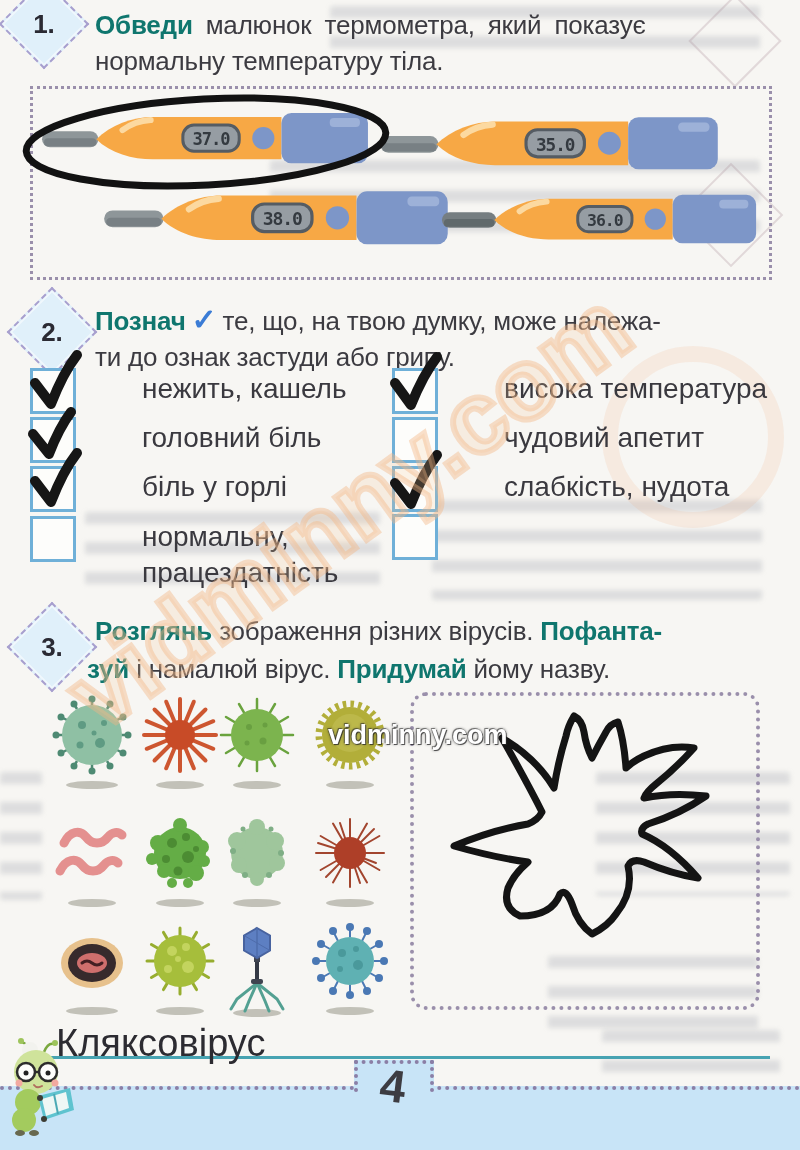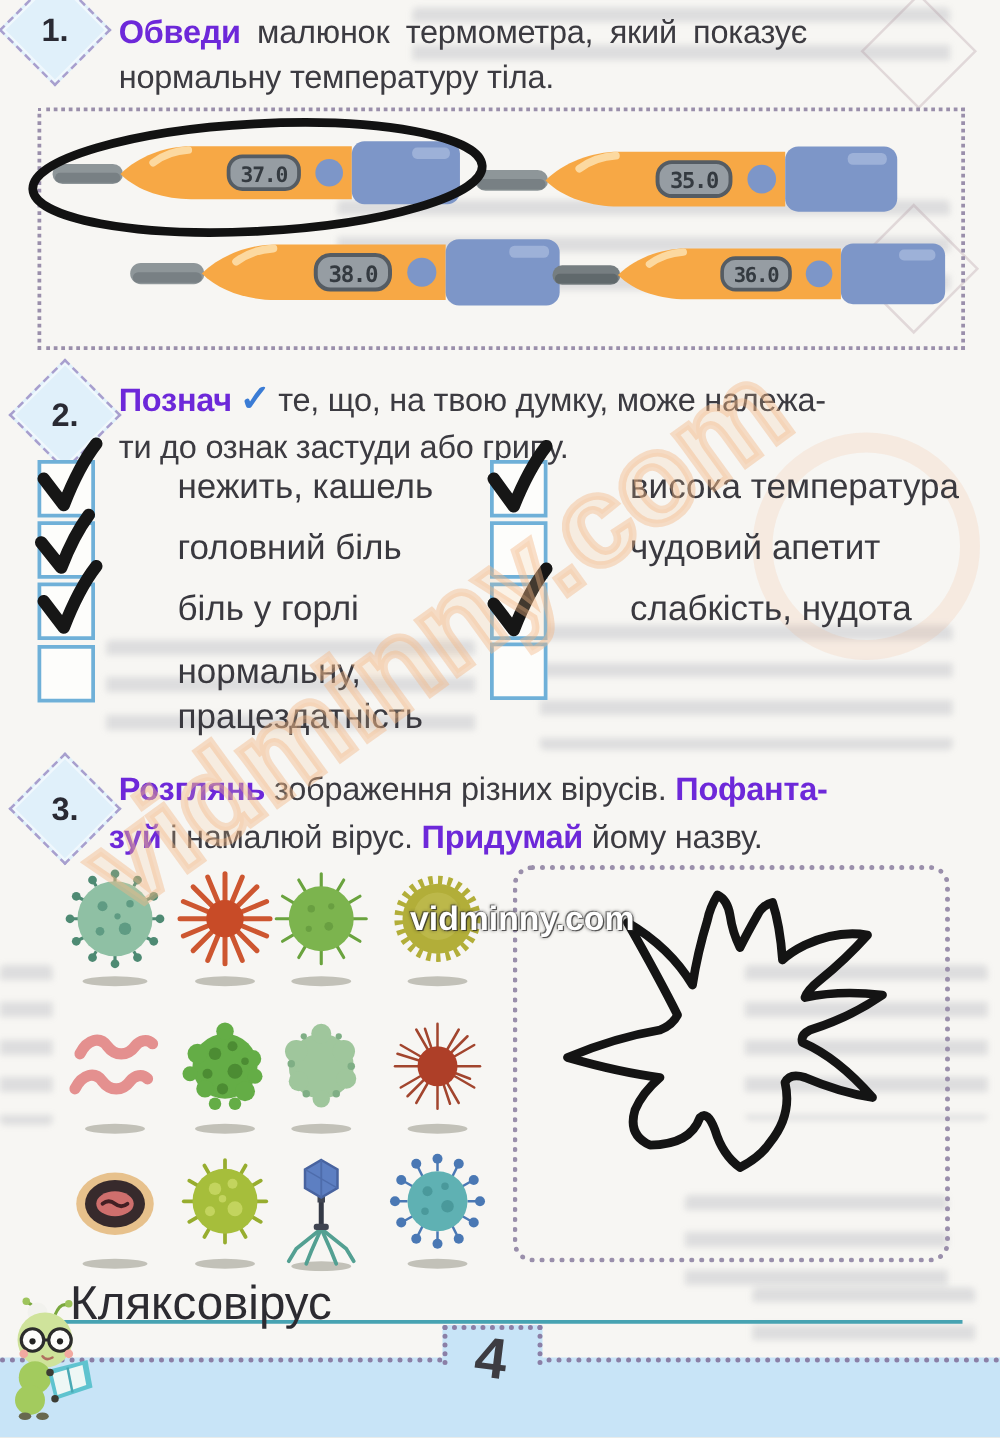--- a/index.html
+++ b/index.html
@@ -1,21 +1,21 @@
 <!DOCTYPE html>
 <html><head>
 <meta charset="utf-8">
 <style>
   html,body{margin:0;padding:0;background:#e8e6e2;}
   .page{position:relative;width:800px;height:1150px;background:#f7f6f3;overflow:hidden;
         font-family:"Liberation Sans",sans-serif;color:#3c3b41;}
   
   .abs{position:absolute;}
   .tasktext{font-size:26px;letter-spacing:-0.2px;line-height:35px;white-space:nowrap;}
-  .b{font-weight:700;color:#6d28d9;}
+  .b{font-weight:700;color:#0f766e;}
   
   .badge{position:absolute;width:60px;height:60px;background:#e0f0fa;border:2px dashed #a89fce;
          transform:rotate(45deg);box-shadow:0 0 0 2px rgba(255,255,255,.5) inset;}
   .badge .num{position:absolute;inset:0;display:flex;align-items:center;justify-content:center;
          transform:rotate(-45deg);font-weight:700;font-size:26px;color:#2a2a33;}
   
   .dotbox{position:absolute;border:3px dotted #9a8fab;}
   
   .therm{position:absolute;}
   .digits{font-family:"DejaVu Sans Mono",monospace;font-weight:700;font-size:17px;fill:#343a40;

